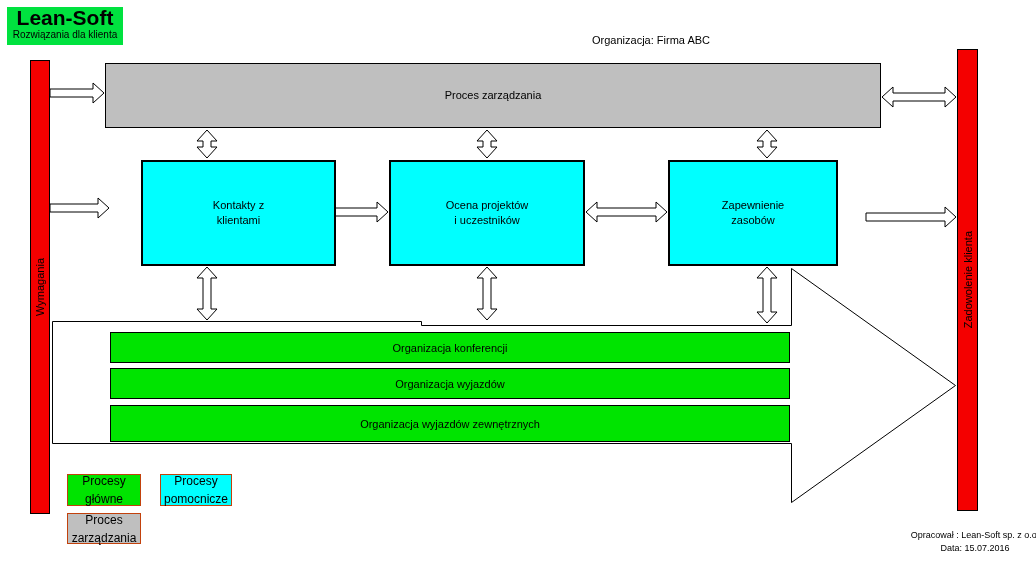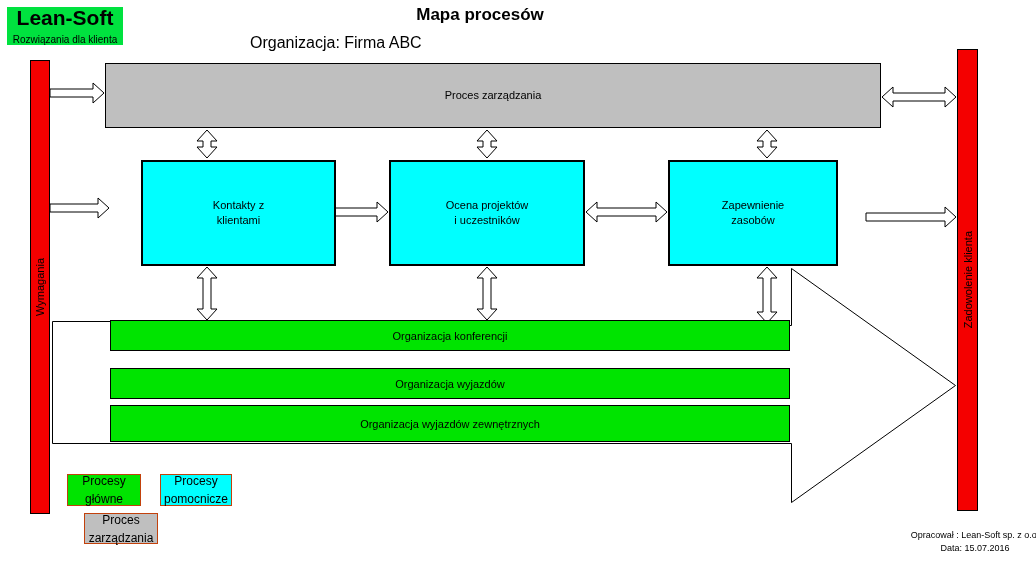--- a/index.html
+++ b/index.html
@@ -5,56 +5,56 @@
   html,body{margin:0;padding:0;background:#fff;}
   #canvas{
     position:relative;width:1036px;height:561px;background:#ffffff;overflow:hidden;
     font-family:"Liberation Sans","DejaVu Sans",sans-serif;color:#000;
   }
   .abs{position:absolute;box-sizing:border-box;}
   svg{position:absolute;left:0;top:0;}
 
   
   #logo{left:7px;top:7px;width:116px;height:38px;background:#00e23f;
-        display:flex;flex-direction:column;align-items:center;justify-content:space-between;}
+        display:flex;flex-direction:column;align-items:center;justify-content:flex-start;}
   #logo .logo-title{font-size:21px;font-weight:600;line-height:22px;letter-spacing:0px;}
   #logo .logo-tagline{font-size:10px;line-height:11px;white-space:nowrap;}
 
   
   #title{left:250px;top:5px;width:460px;text-align:center;font-size:17px;font-weight:bold;}
-  #subtitle{left:250px;top:34px;width:460px;text-align:left;font-size:16px;}
+  #subtitle{left:250px;top:34px;width:460px;text-align:right;font-size:11px;}
 
   
   .vbar{background:#f40000;border:1px solid #000;display:flex;align-items:center;justify-content:center;}
   .vbar span{writing-mode:vertical-rl;transform:rotate(180deg);font-size:11px;white-space:nowrap;}
   #bar-left{left:30px;top:60px;width:20px;height:454px;}
   #bar-right{left:957px;top:49px;width:21px;height:462px;}
 
   
   .box{display:flex;align-items:center;justify-content:center;text-align:center;
        font-size:11px;line-height:15px;white-space:pre-line;}
   #management{left:105px;top:63px;width:776px;height:65px;background:#bfbfbf;border:1px solid #000;}
   .cyanbox{background:#00ffff;border:2px solid #000;}
   #support-0{left:110px;top:160px;width:195px;height:106px;margin-left:31px;}
   #support-1{left:389px;top:160px;width:196px;height:106px;}
   #support-2{left:668px;top:160px;width:170px;height:106px;}
 
   
   .greenbar{left:110px;width:680px;height:31px;background:#00e400;border:1px solid #000;
             display:flex;align-items:center;justify-content:center;font-size:11px;}
-  #main-0{top:320px;}
+  #main-0{top:332px;}
   #main-1{top:368px;}
   #main-2{top:405px;height:37px;}
 
   
   .legendbox{display:flex;align-items:center;justify-content:center;text-align:center;
              font-size:12px;line-height:18px;border:1px solid #c2410c;white-space:pre-line;}
   #legend-0{left:67px;top:474px;width:74px;height:32px;background:#00e400;}
   #legend-1{left:160px;top:474px;width:72px;height:32px;background:#00ffff;}
-  #legend-2{left:67px;top:513px;width:74px;height:31px;background:#bfbfbf;margin-left:17px;}
+  #legend-2{left:67px;top:513px;width:74px;height:31px;background:#bfbfbf;}
 
   
   #credits{left:900px;top:529px;width:150px;text-align:center;font-size:9px;line-height:13px;}
 </style>
 </head>
 <body>
 
 <div id="canvas">
 
   <svg width="1036" height="561" viewBox="0 0 1036 561">
@@ -79,21 +79,20 @@
 
     <path d="M306,212 L317,202 V208 H377 V202 L388,212 L377,222 V216 H317 V222 Z" fill="#fff" stroke="#000"></path>
     <path d="M586,212 L597,202 V208 H656 V202 L667,212 L656,222 V216 H597 V222 Z" fill="#fff" stroke="#000"></path>
   </svg>
 
   <div class="abs" id="logo">
     <div class="logo-title">Lean-Soft</div>
     <div class="logo-tagline">Rozwiązania dla klienta</div>
   </div>
 
-  <div class="abs" id="title">Mapa procesów</div>
   <div class="abs" id="subtitle">Organizacja: Firma ABC</div>
 
   <div class="abs vbar" id="bar-left">
     <span>Wymagania</span>
   </div>
   <div class="abs vbar" id="bar-right">
     <span>Zadowolenie klienta</span>
   </div>
 
   <div class="abs box" id="management">Proces zarządzania</div>

